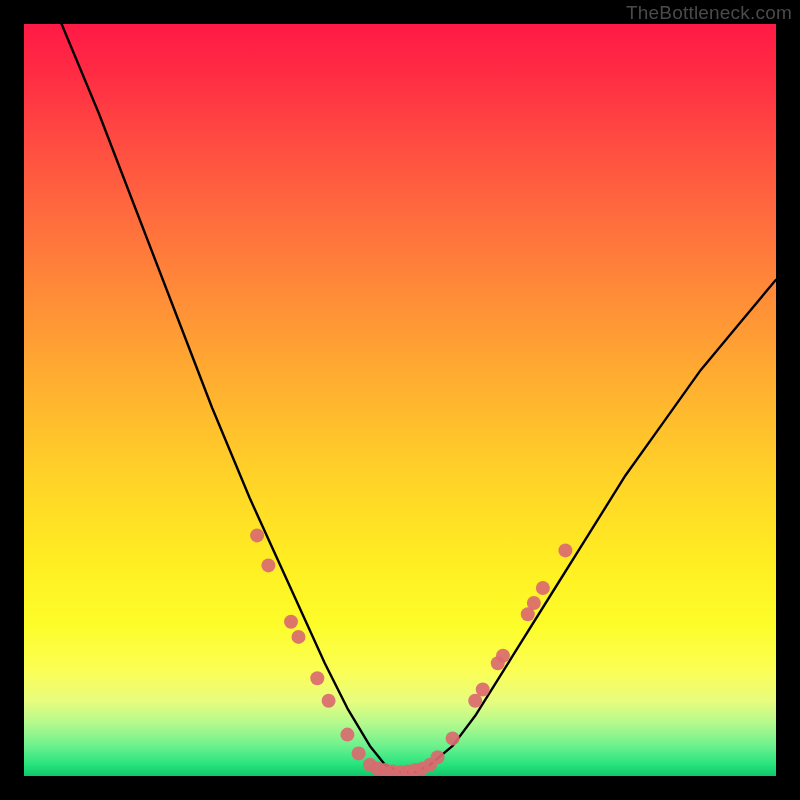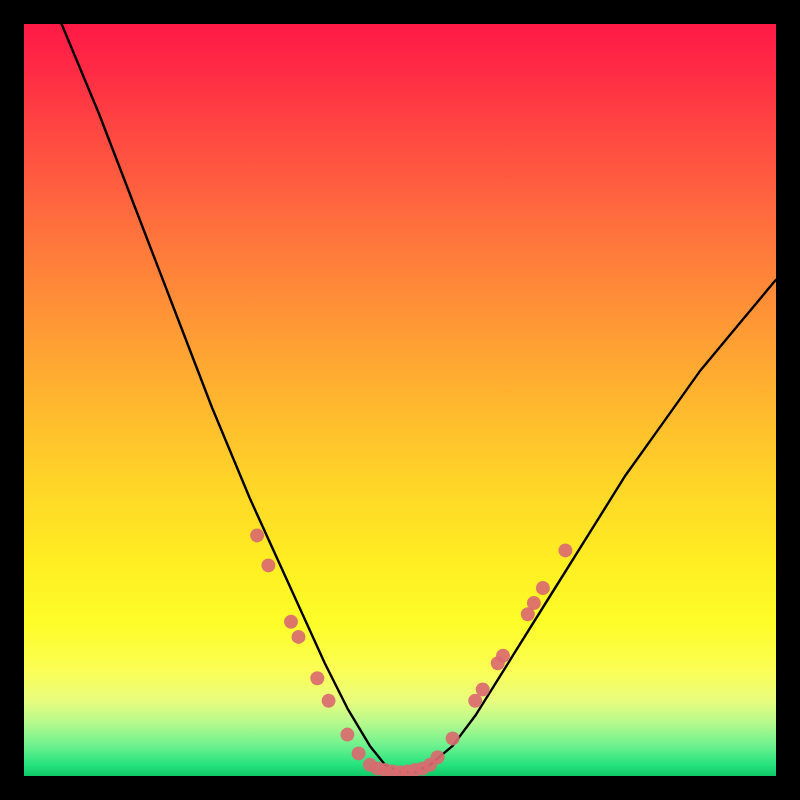--- a/index.html
+++ b/index.html
@@ -103,13 +103,14 @@
           <circle cx="458.7" cy="665.5" r="7" fill="#da6a6f" fill-opacity="0.92"></circle>
           <circle cx="473.8" cy="639.2" r="7" fill="#da6a6f" fill-opacity="0.92"></circle>
           <circle cx="479.0" cy="631.7" r="7" fill="#da6a6f" fill-opacity="0.92"></circle>
           <circle cx="503.8" cy="590.3" r="7" fill="#da6a6f" fill-opacity="0.92"></circle>
           <circle cx="509.9" cy="579.0" r="7" fill="#da6a6f" fill-opacity="0.92"></circle>
           <circle cx="518.9" cy="564.0" r="7" fill="#da6a6f" fill-opacity="0.92"></circle>
           <circle cx="541.4" cy="526.4" r="7" fill="#da6a6f" fill-opacity="0.92"></circle>
         </g>
     </svg>
   </div>
+  <div class="watermark">TheBottleneck.com</div>
 </div>
 
 </body></html>

